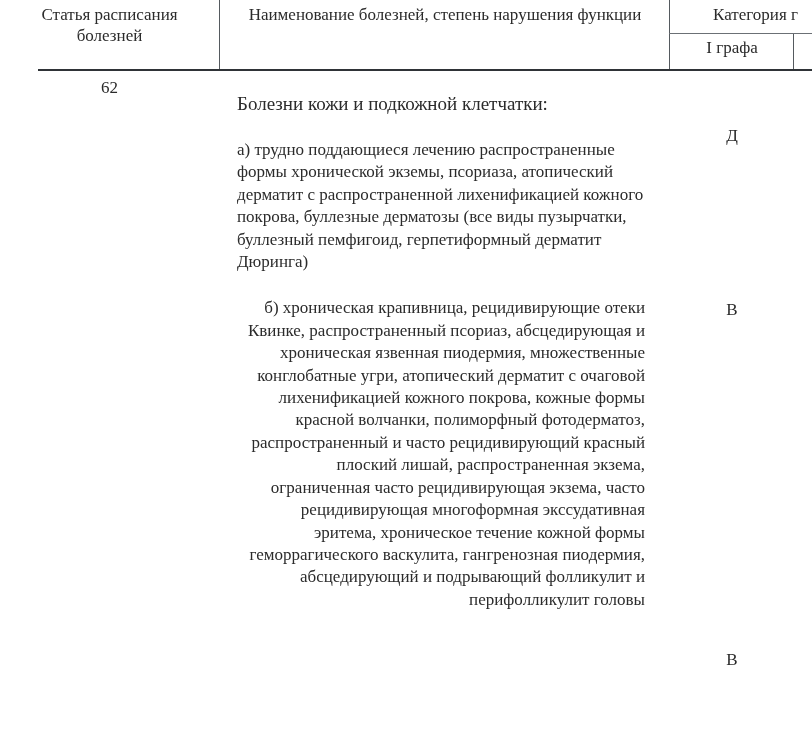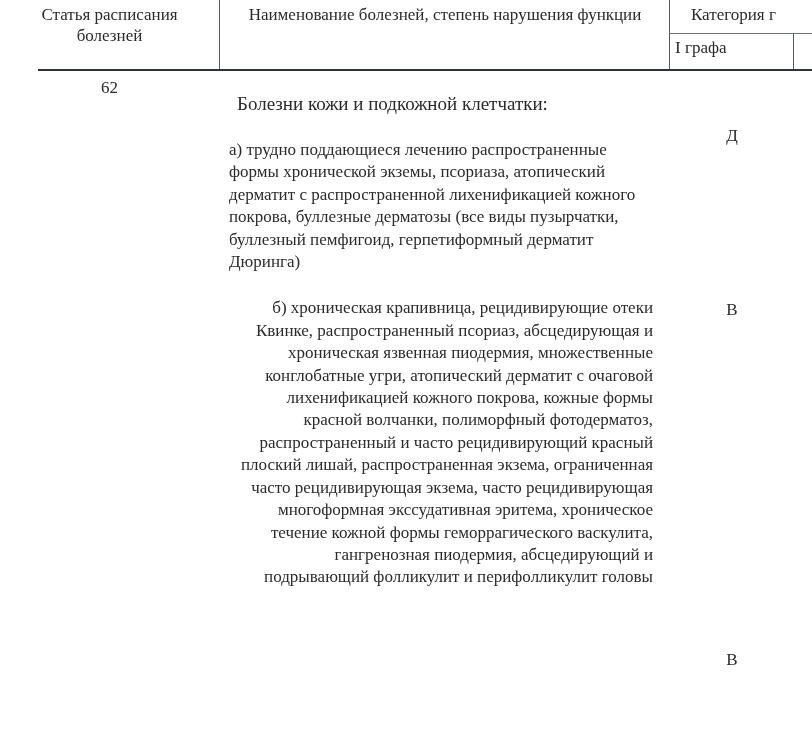--- a/index.html
+++ b/index.html
@@ -54,32 +54,32 @@
     left: 221px;
     top: 4px;
     width: 448px;
     padding: 0 10px;
   }
 
   .hdr-category {
     left: 671px;
     top: 4px;
     width: 141px;
-    padding: 0 20px;
+    padding: 0 14px;
     white-space: nowrap;
-    text-align: left;
+    text-align: right;
     overflow: hidden;
   }
 
   .hdr-grafa-1 {
     left: 671px;
     top: 37px;
     width: 122px;
     padding: 0 4px;
-    text-align: left;
+    text-align: center;
   }
 
   
   .vrule {
     position: absolute;
     width: 1px;
     background: #555a5f;
   }
   .vrule-a { left: 219px; top: 0px;  height: 70px; }
   .vrule-b { left: 669px; top: 0px;  height: 70px; }
@@ -148,21 +148,21 @@
   .intro-line {
     font-size: 19px;
     line-height: 22px;
     padding-top: 6px;
     margin: 16px;
   }
 
   .para {
     font-size: 17px;
     line-height: 22.4px;
-    margin: 8px;
+    margin: 16px;
     text-align: left;
     hyphens: none;
   }
 
   .para-a { margin-top: 24px; }
   .para-b { margin-top: 24px; text-align: right; }
   .para-v { margin-top: 24px; }
 
   .cat-letter {
     position: absolute;

